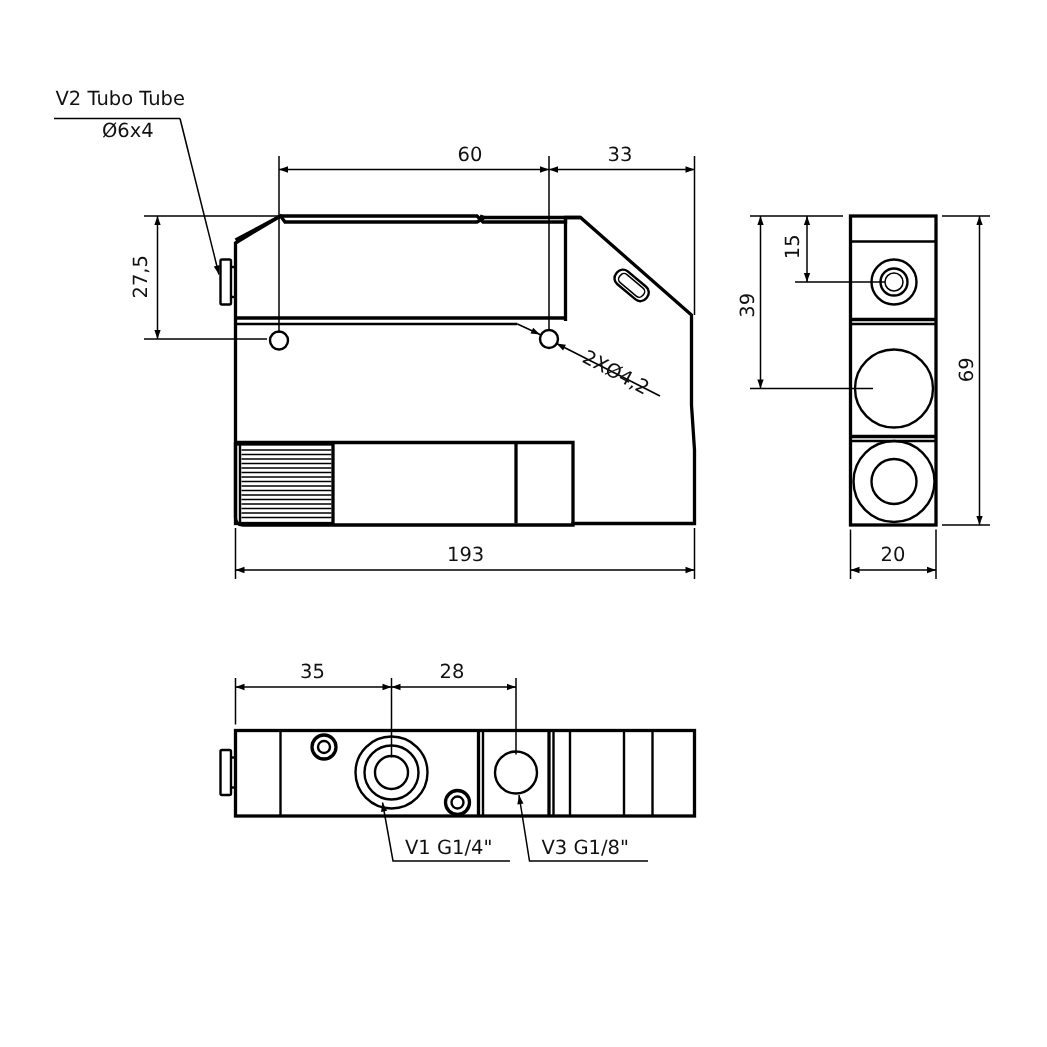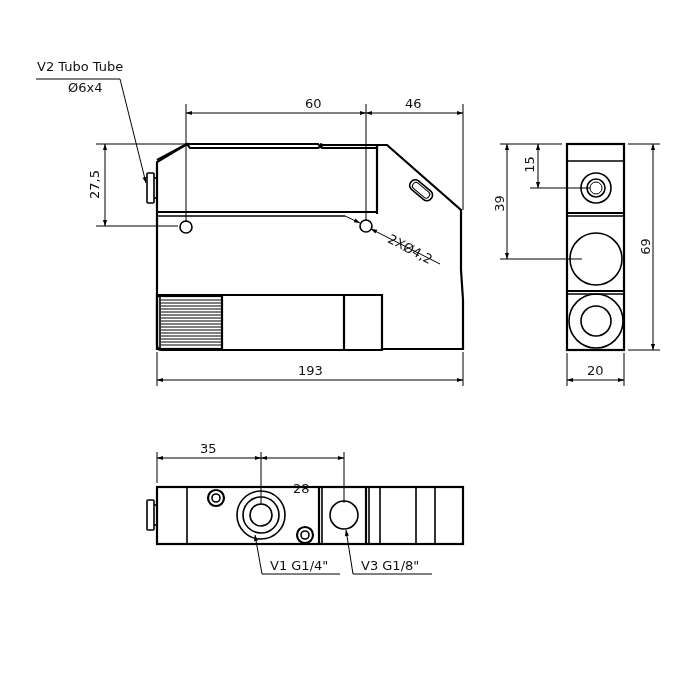--- a/index.html
+++ b/index.html
@@ -150,26 +150,26 @@
     <polyline class="ln thin" points="432,574 353,574 346,530" marker-end="url(#arr)"></polyline>
   </g>
 </svg>
 
 <div class="lbl" style="left:37px; top:60px;">
   <span>V2 Tubo </span><span style="">Tube</span>
 </div>
 <div class="lbl" style="left:68px; top:81px;">Ø6x4</div>
 
 <div class="lbl" style="left:266px; top:97px;margin-left:39px;">60</div>
-<div class="lbl" style="left:405px; top:97px;">46</div>
+<div class="lbl" style="left:405px; top:97px;">33</div>
 <div class="lbl" style="left:80px; top:178px; transform: rotate(-90deg);">27,5</div>
 <div class="lbl" style="left:392px; top:232px; transform: rotate(28deg); transform-origin:left top;">2XØ4,2</div>
 <div class="lbl" style="left:298px; top:364px;">193</div>
 
 <div class="lbl" style="left:521px; top:158px; transform: rotate(-90deg);">15</div>
 <div class="lbl" style="left:491px; top:197px; transform: rotate(-90deg);">39</div>
 <div class="lbl" style="left:637px; top:240px; transform: rotate(-90deg);">69</div>
 <div class="lbl" style="left:587px; top:364px;">20</div>
 
 <div class="lbl" style="left:200px; top:442px;">35</div>
-<div class="lbl" style="left:293px; top:442px;margin-top:40px;">28</div>
+<div class="lbl" style="left:293px; top:442px;">28</div>
 <div class="lbl" style="left:270px; top:559px;">V1 G1/4"</div>
 <div class="lbl" style="left:361px; top:559px;">V3 G1/8"</div>
 
 </body></html>

